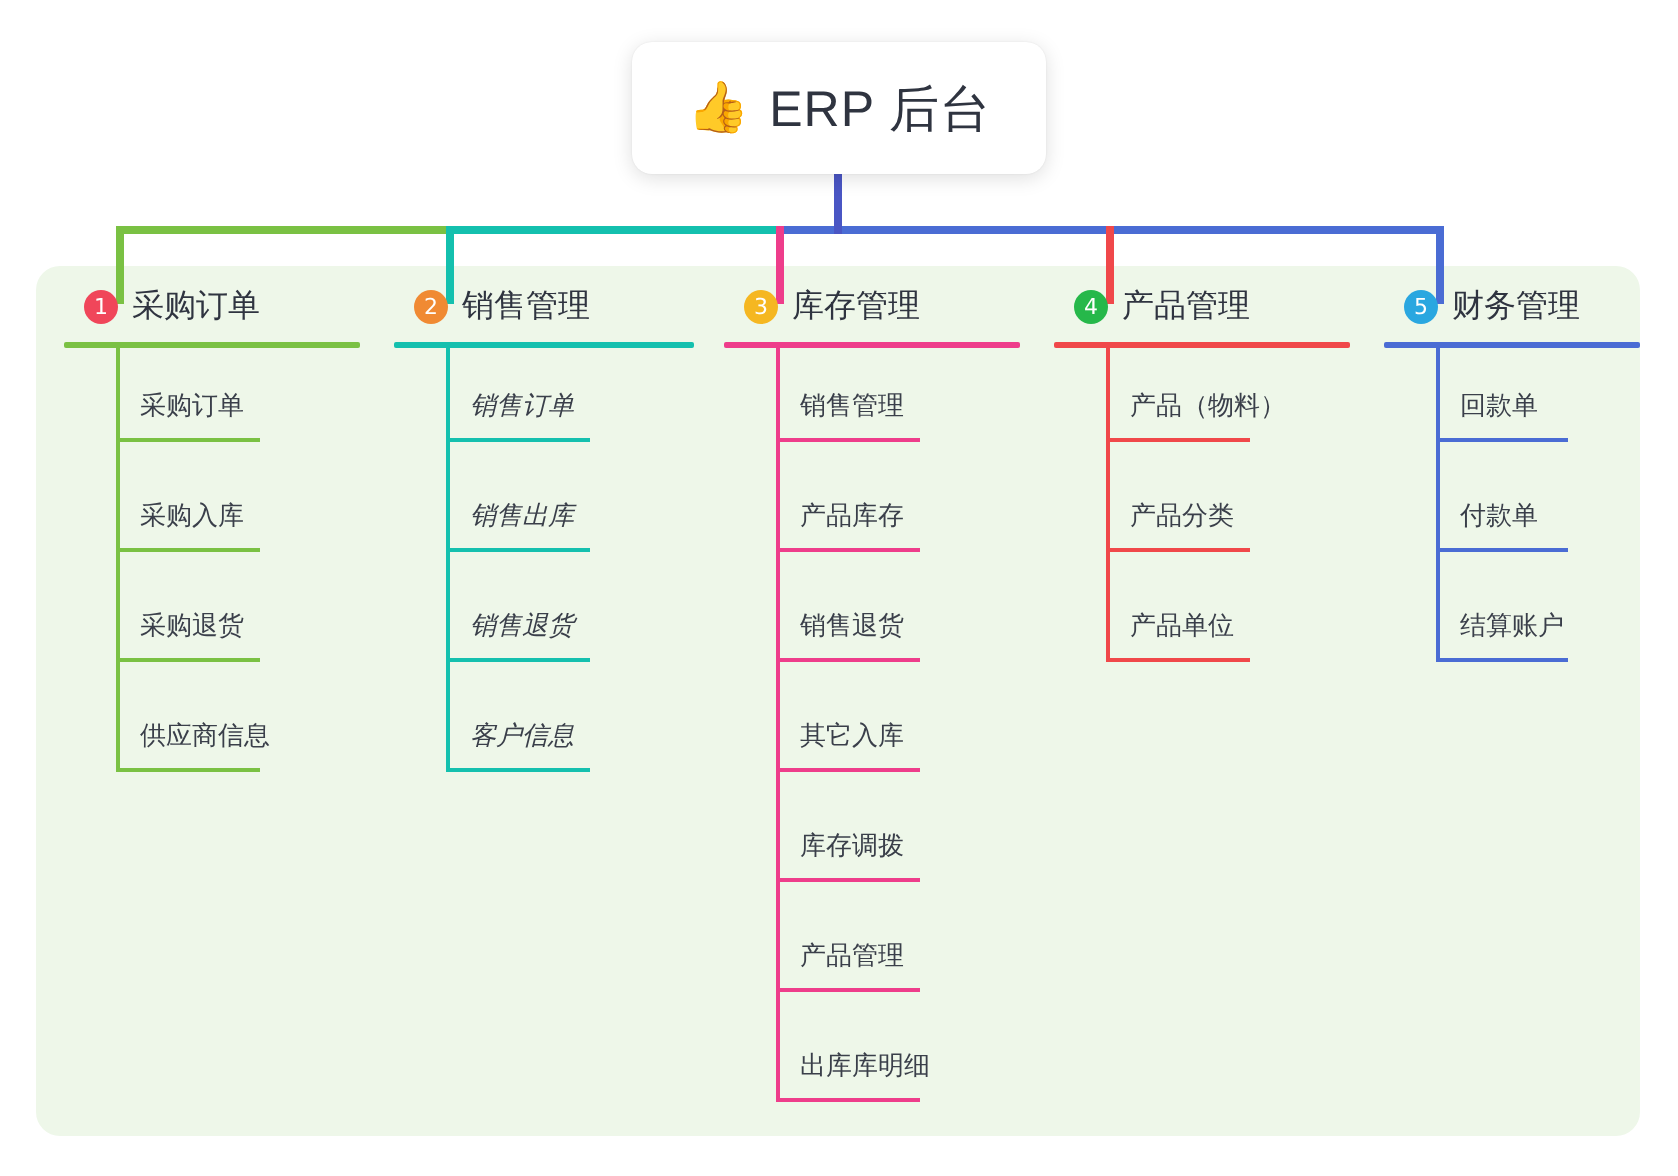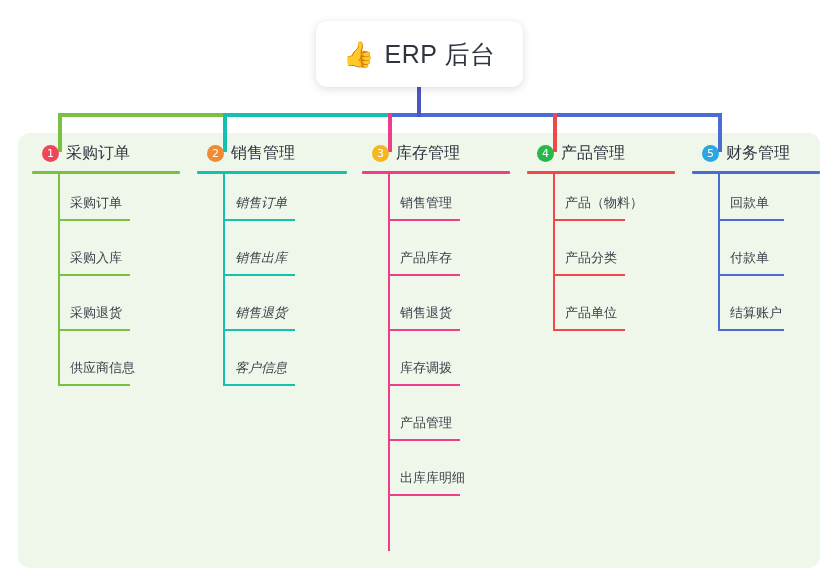--- a/index.html
+++ b/index.html
@@ -144,20 +144,24 @@
           </div>
           <div class="leaf">
             <span class="leaf-label">产品库存</span>
             <div class="leaf-rule" style="width: 72px; background: rgb(238, 61, 139);"></div>
           </div>
           <div class="leaf">
             <span class="leaf-label">销售退货</span>
             <div class="leaf-rule" style="width: 72px; background: rgb(238, 61, 139);"></div>
           </div>
           <div class="leaf">
+            <span class="leaf-label">其它入库</span>
+            <div class="leaf-rule" style="width: 72px; background: rgb(238, 61, 139);"></div>
+          </div>
+          <div class="leaf">
             <span class="leaf-label">库存调拨</span>
             <div class="leaf-rule" style="width: 72px; background: rgb(238, 61, 139);"></div>
           </div>
           <div class="leaf">
             <span class="leaf-label">产品管理</span>
             <div class="leaf-rule" style="width: 72px; background: rgb(238, 61, 139);"></div>
           </div>
           <div class="leaf">
             <span class="leaf-label">出库库明细</span>
             <div class="leaf-rule" style="width: 72px; background: rgb(238, 61, 139);"></div>

